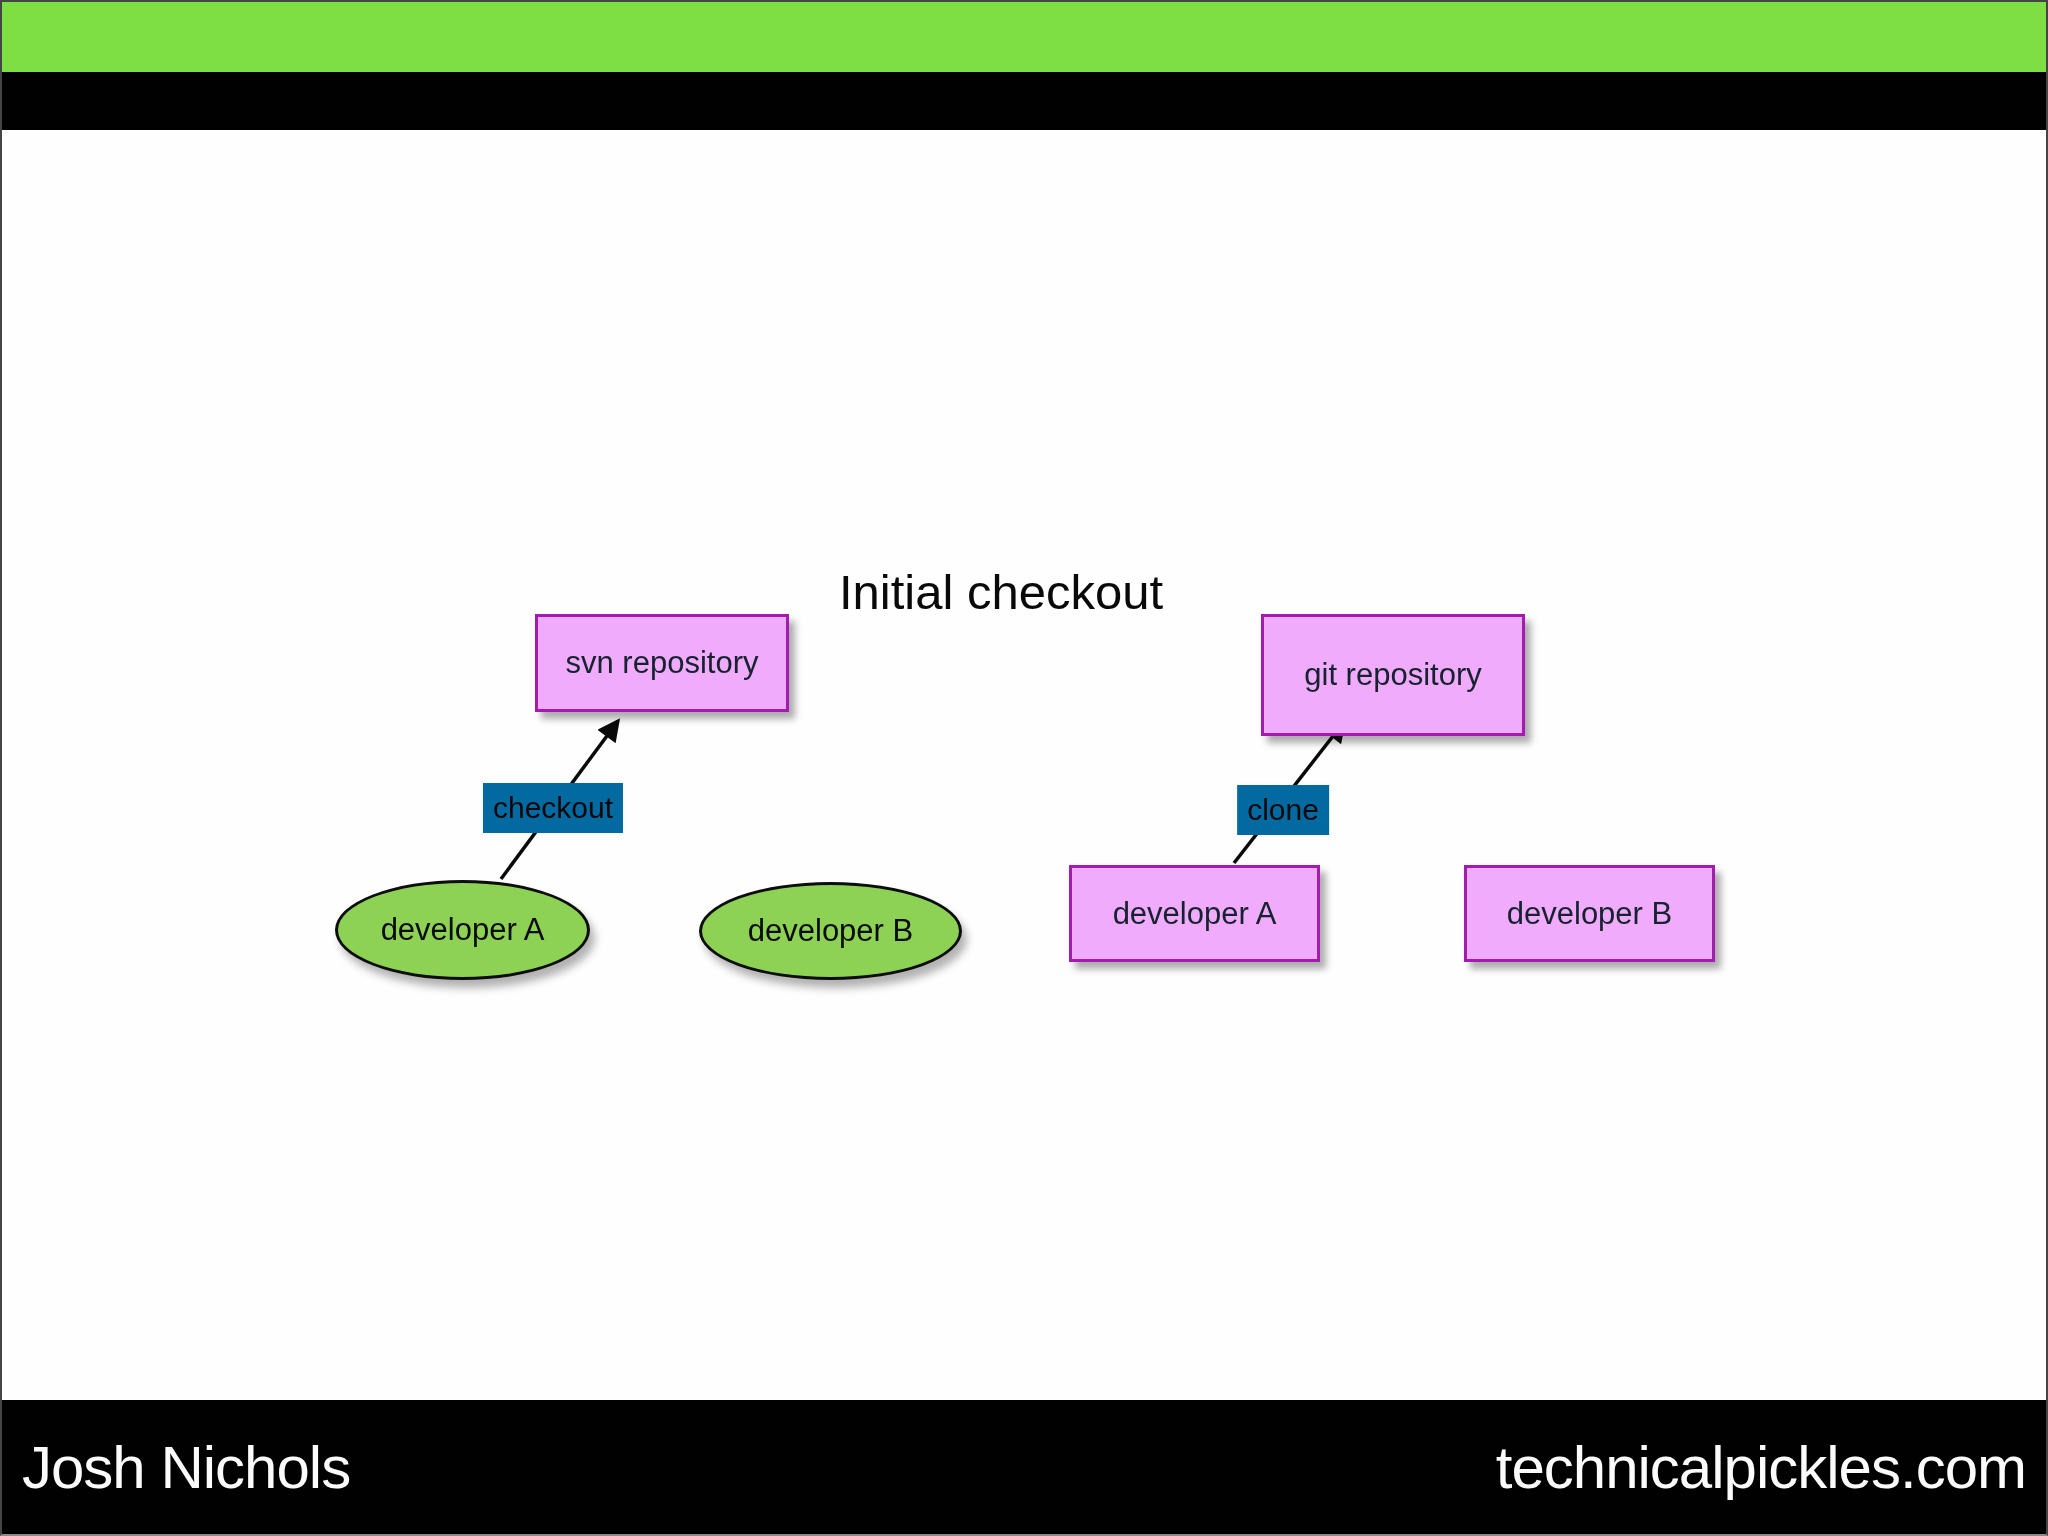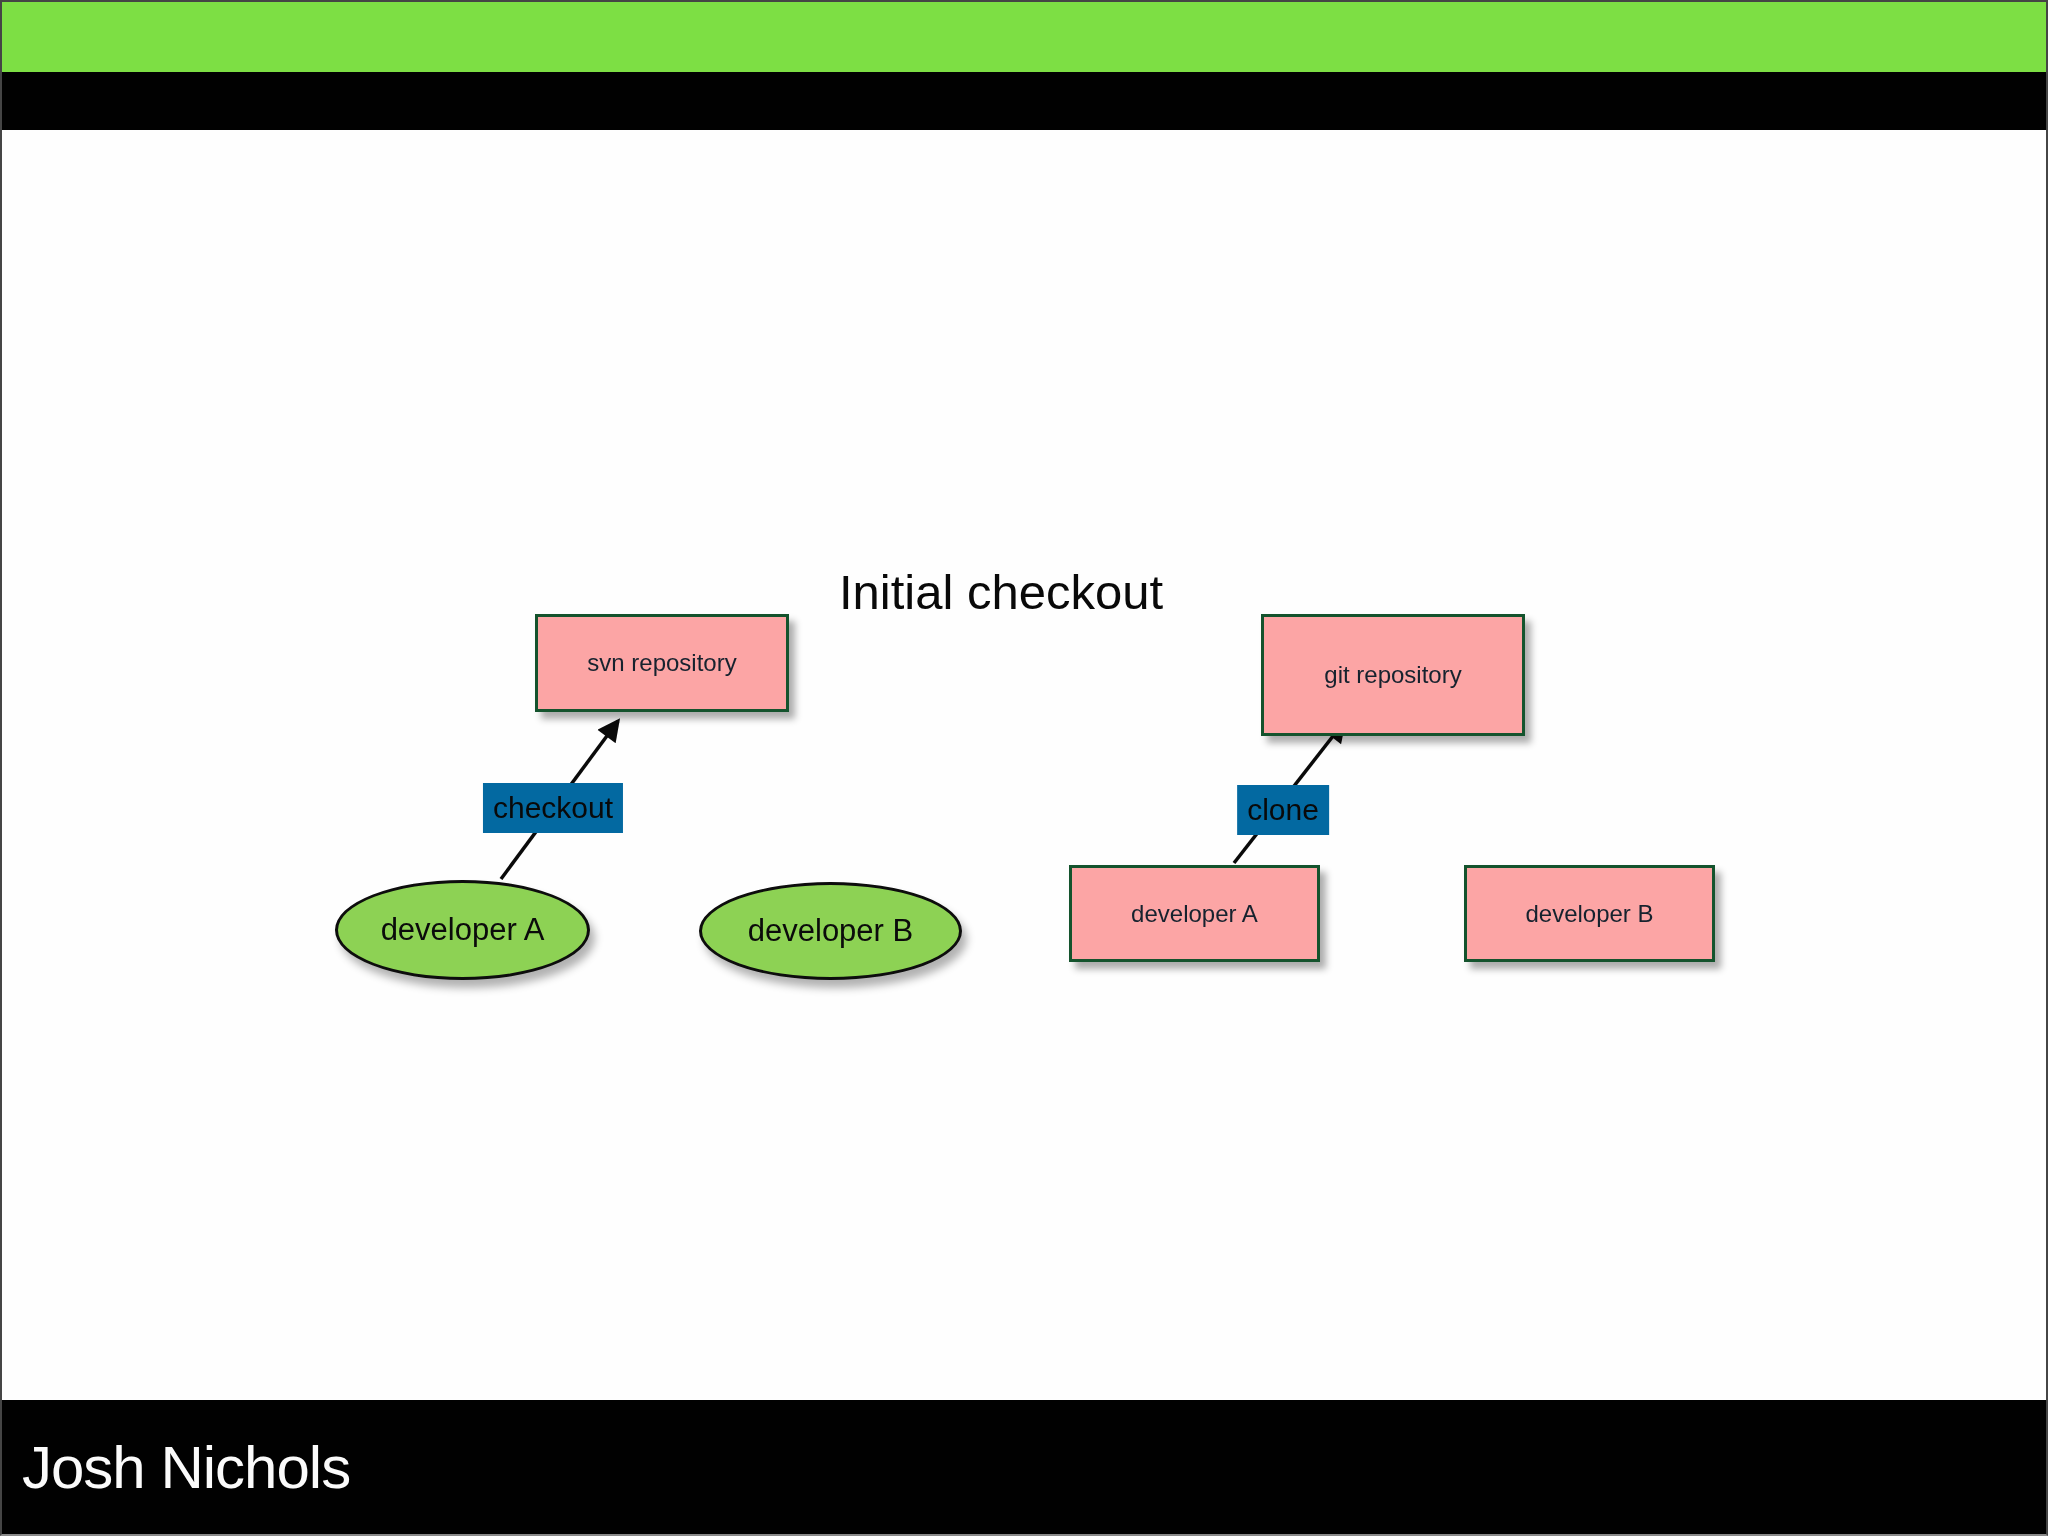--- a/index.html
+++ b/index.html
@@ -48,24 +48,24 @@
   }
 
   .node {
     position: absolute;
     display: flex;
     align-items: center;
     justify-content: center;
     text-align: center;
   }
   .rect-node {
-    background: #fca5a5;
-    border: 3px solid #14532d;
+    background: #f0abfc;
+    border: 3px solid #a21caf;
     color: #16222e;
-    font-size: 24px;
+    font-size: 31px;
     box-shadow: 6px 7px 7px rgba(0,0,0,0.32);
   }
   .ellipse-node {
     background: #8dd254;
     border: 3px solid #0d0d0d;
     border-radius: 50%;
     color: #0b0b0b;
     font-size: 31px;
     box-shadow: 5px 8px 8px rgba(0,0,0,0.30);
   }
@@ -138,15 +138,16 @@
   <div id="git-dev-a" class="node rect-node">developer A</div>
 
   <div id="git-dev-b" class="node rect-node">developer B</div>
 
   <div id="checkout-label" class="edge-label">checkout</div>
 
   <div id="clone-label" class="edge-label">clone</div>
 
   <div class="footer">
     <div class="footer-text">Josh Nichols</div>
+    <div class="footer-text">technicalpickles.com</div>
   </div>
 
 </div>
 
 </body></html>

